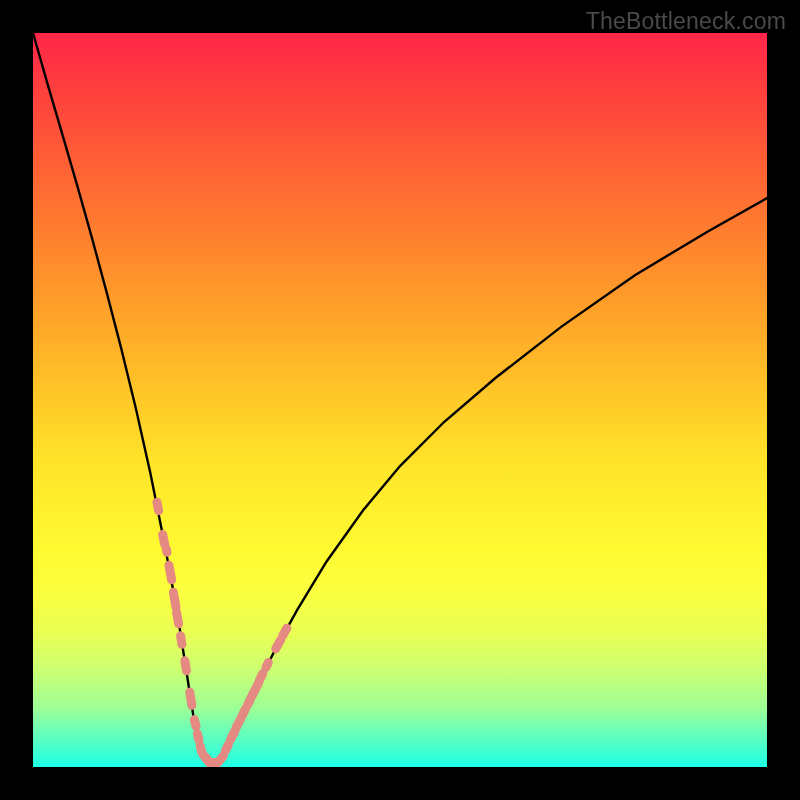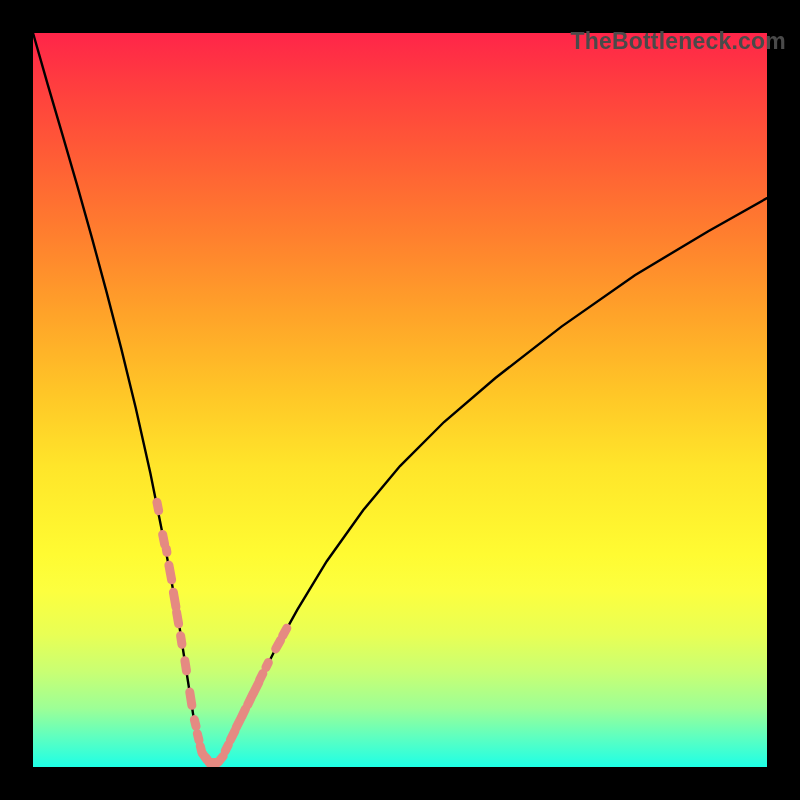--- a/index.html
+++ b/index.html
@@ -46,24 +46,23 @@
       #5dffc1 96%,
       #1effe6 100%
     );
   }
   .watermark {
     position: absolute;
     top: 8px;
     right: 14px;
     color: #4a4a4a;
     font-size: 23px;
-    font-weight: 700;
+    font-weight: 400;
     letter-spacing: 0.2px;
     user-select: none;
-    margin-top: 20px;
   }
   svg.curve {
     position: absolute;
     inset: 0;
     width: 100%;
     height: 100%;
   }
 </style>
 </head>
 <body>

